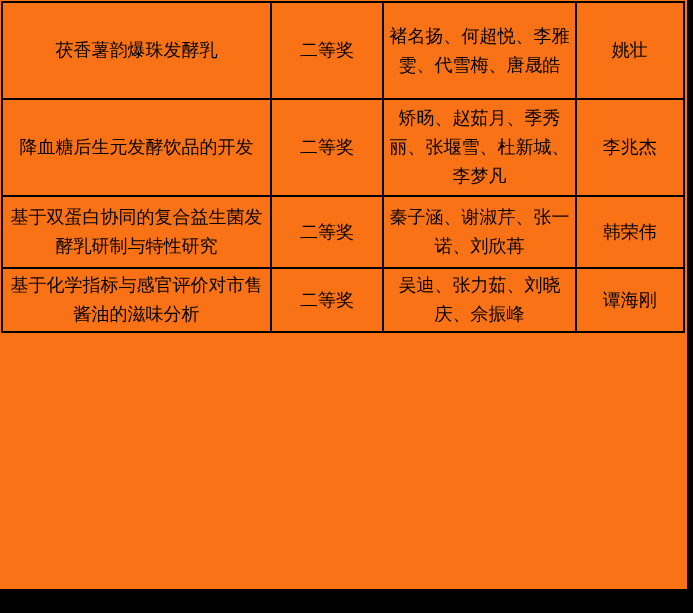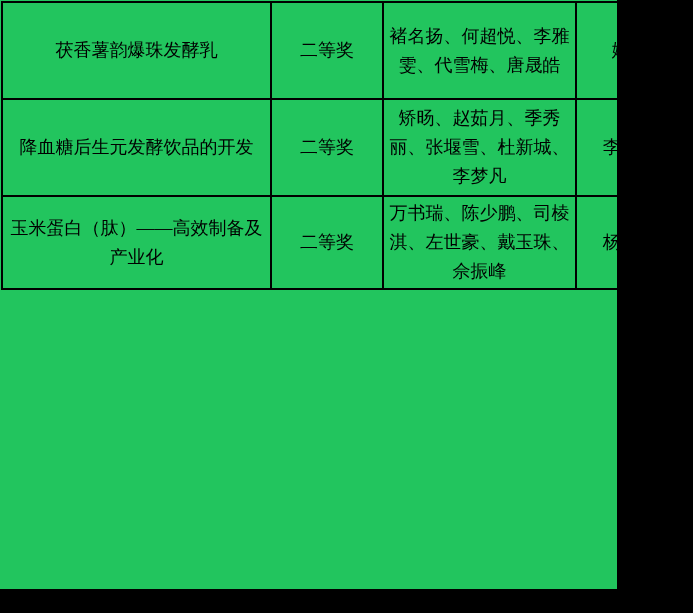--- a/index.html
+++ b/index.html
@@ -7,23 +7,23 @@
     padding: 0;
     width: 693px;
     height: 613px;
     background: #000000;
     overflow: hidden;
   }
   .page {
     position: absolute;
     top: 0;
     left: 0;
-    width: 617px;
+    width: 687px;
     height: 589px;
-    background: #22c55e;
+    background: #f97316;
     box-sizing: border-box;
     padding: 1px 0 0 1px;
   }
   table.awards {
     border-collapse: collapse;
     table-layout: fixed;
     width: 684px;
     font-family: "Liberation Serif", "DejaVu Serif", serif;
     font-size: 18px;
     color: #000000;
@@ -66,21 +66,27 @@
         <td>二等奖</td>
         <td>褚名扬、何超悦、李雅雯、代雪梅、唐晟皓</td>
         <td>姚壮</td>
       </tr>
       <tr class="r2">
         <td>降血糖后生元发酵饮品的开发</td>
         <td>二等奖</td>
         <td>矫旸、赵茹月、季秀丽、张堰雪、杜新城、 李梦凡</td>
         <td>李兆杰</td>
       </tr>
-      <tr class="r6">
-        <td>玉米蛋白（肽）——高效制备及产业化</td>
+      <tr class="r3">
+        <td>基于双蛋白协同的复合益生菌发酵乳研制与特性研究</td>
         <td>二等奖</td>
-        <td>万书瑞、陈少鹏、司棱淇、左世豪、戴玉珠、佘振峰</td>
-        <td>杨庆利</td>
+        <td>秦子涵、谢淑芹、张一诺、刘欣苒</td>
+        <td>韩荣伟</td>
+      </tr>
+      <tr class="r4">
+        <td>基于化学指标与感官评价对市售酱油的滋味分析</td>
+        <td>二等奖</td>
+        <td>吴迪、张力茹、刘晓庆、佘振峰</td>
+        <td>谭海刚</td>
       </tr>
     </tbody>
   </table>
 </div>
 
 </body></html>

